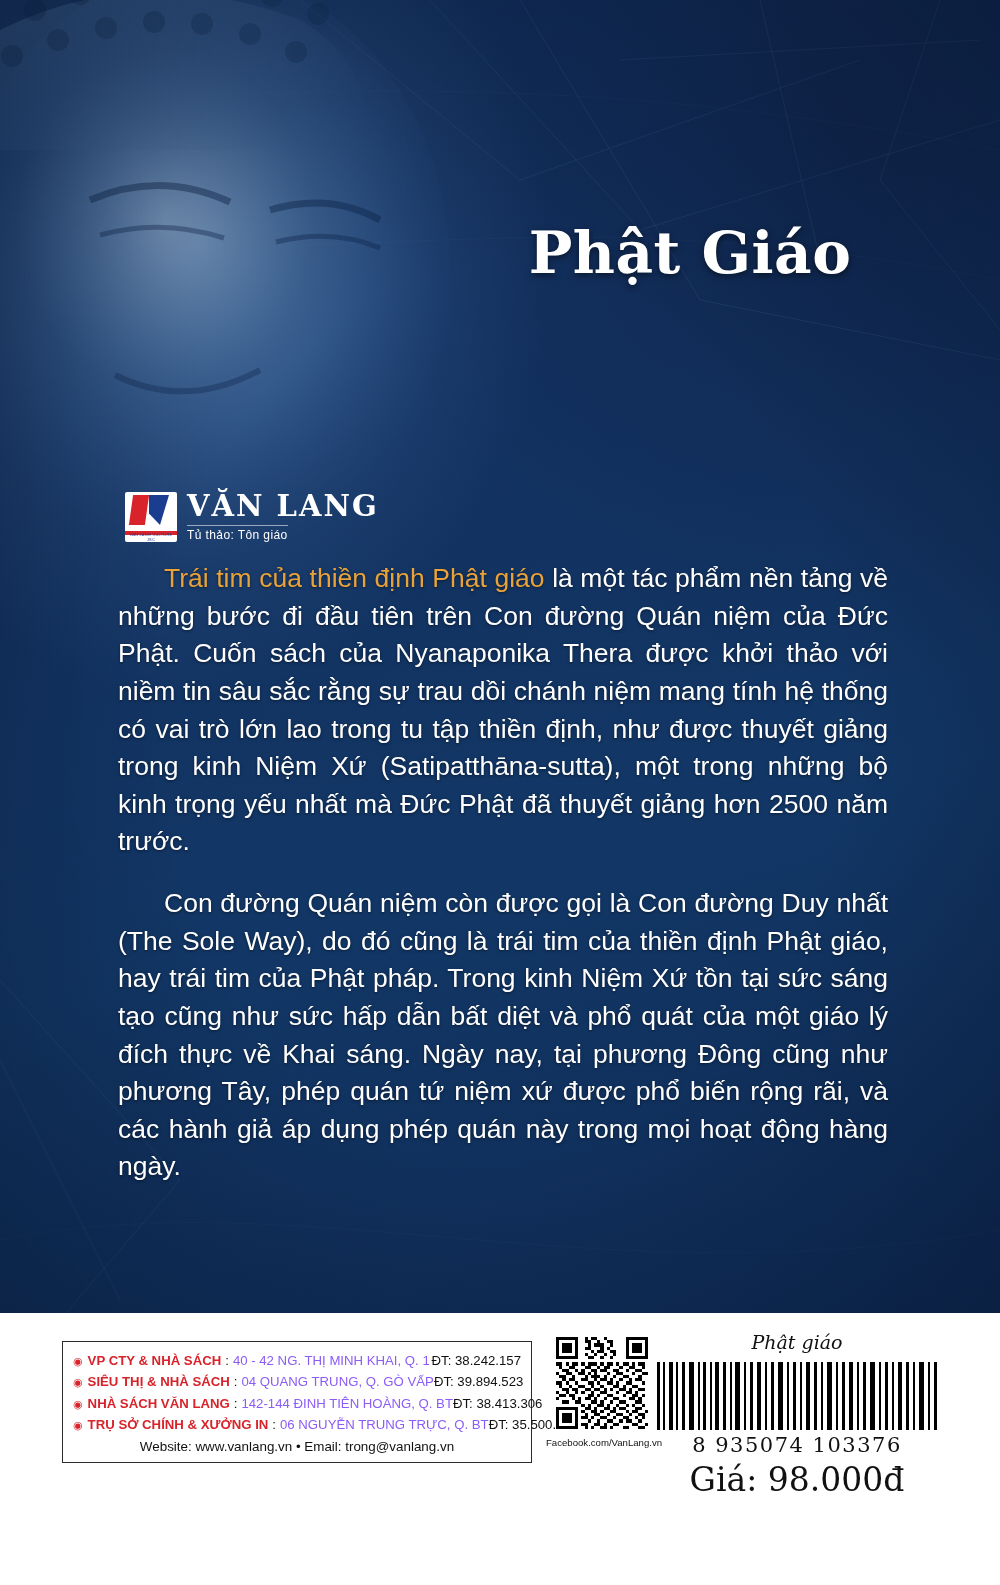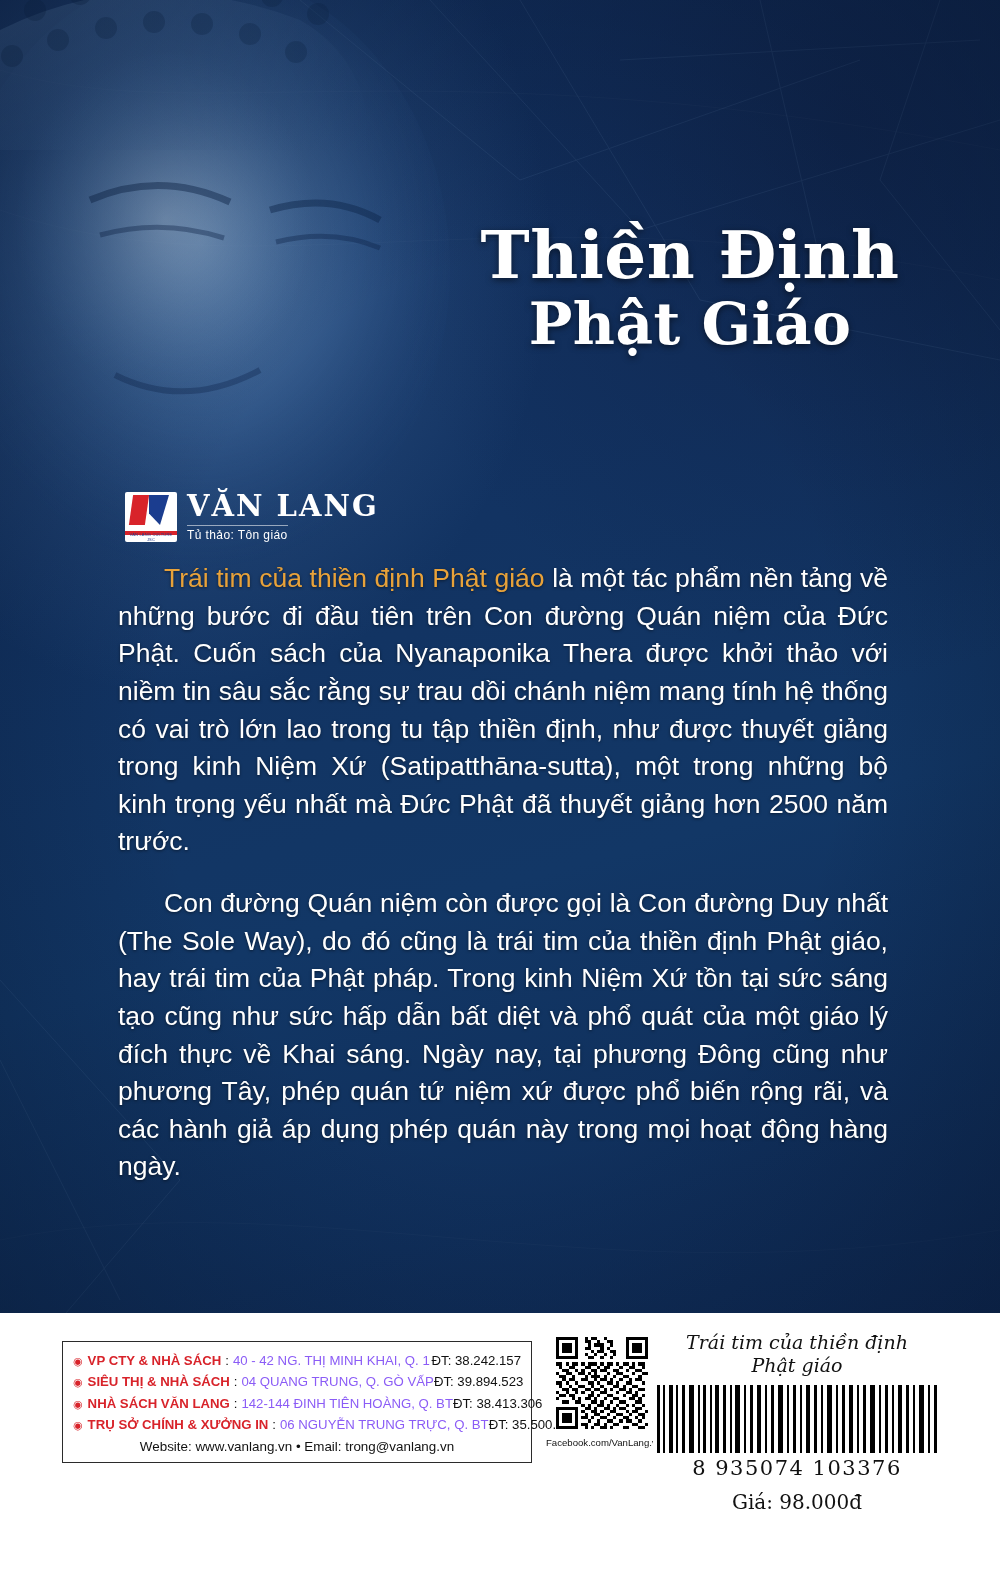--- a/index.html
+++ b/index.html
@@ -258,23 +258,23 @@
   }
   .isbn-num {
     font-family: "DejaVu Serif", serif;
     font-size: 21px;
     letter-spacing: 1.5px;
     color: #111;
     margin-top: 1px;
   }
   .price {
     font-family: "DejaVu Serif", serif;
-    font-size: 20px;
+    font-size: 33px;
     color: #111;
-    margin-top: 10px;
+    margin-top: 3px;
   }
 </style>
 </head>
 <body>
 
 <div class="cover">
 
   <svg class="texture" viewBox="0 0 1000 1585" preserveAspectRatio="none">
     <g stroke="#8fb4da" stroke-width="1" fill="none" opacity="0.30">
       <path d="M430 0 L640 230 L1000 120"></path>
@@ -340,21 +340,20 @@
         <circle cx="214" cy="52" r="11"></circle>
       <circle cx="262" cy="54" r="11"></circle>
         <circle cx="310" cy="64" r="11"></circle>
       <circle cx="356" cy="82" r="11"></circle>
     </g>
   </svg>
 
   <div class="vignette"></div>
 
   <div class="title-block">
-    <div class="title-line2">Thiền Định</div>
     <div class="title-line3">Phật Giáo</div>
   </div>
 
   <div class="publisher">
     <div class="pub-mark">
       <div class="red"></div>
       <div class="blue"></div>
       <div class="bar"></div>
       <div class="tiny">VAN LANG CULTURE JSC</div>
     </div>
@@ -608,21 +607,20 @@
               <rect x="14" y="28" width="2" height="1"></rect>
             <rect x="17" y="28" width="1" height="1"></rect>
               <rect x="21" y="28" width="2" height="1"></rect>
               <rect x="26" y="28" width="2" height="1"></rect>
           </g>
         </svg>
         <div class="qr-caption">Facebook.com/VanLang.vn</div>
       </div>
 
       <div class="isbn-wrap">
-        <div class="isbn-title">Trái tim của thiền định</div>
         <div class="isbn-title">Phật giáo</div>
         <svg class="barcode" viewBox="0 0 288 72" shape-rendering="crispEdges">
           <rect width="288" height="72" fill="#fff"></rect>
           <g fill="#000">
             <rect x="4" y="2" width="3" height="68"></rect>
               <rect x="10" y="2" width="2" height="68"></rect>
             <rect x="16" y="2" width="4" height="68"></rect>
               <rect x="23" y="2" width="2" height="68"></rect>
             <rect x="29" y="2" width="3" height="68"></rect>
               <rect x="36" y="2" width="5" height="68"></rect>

